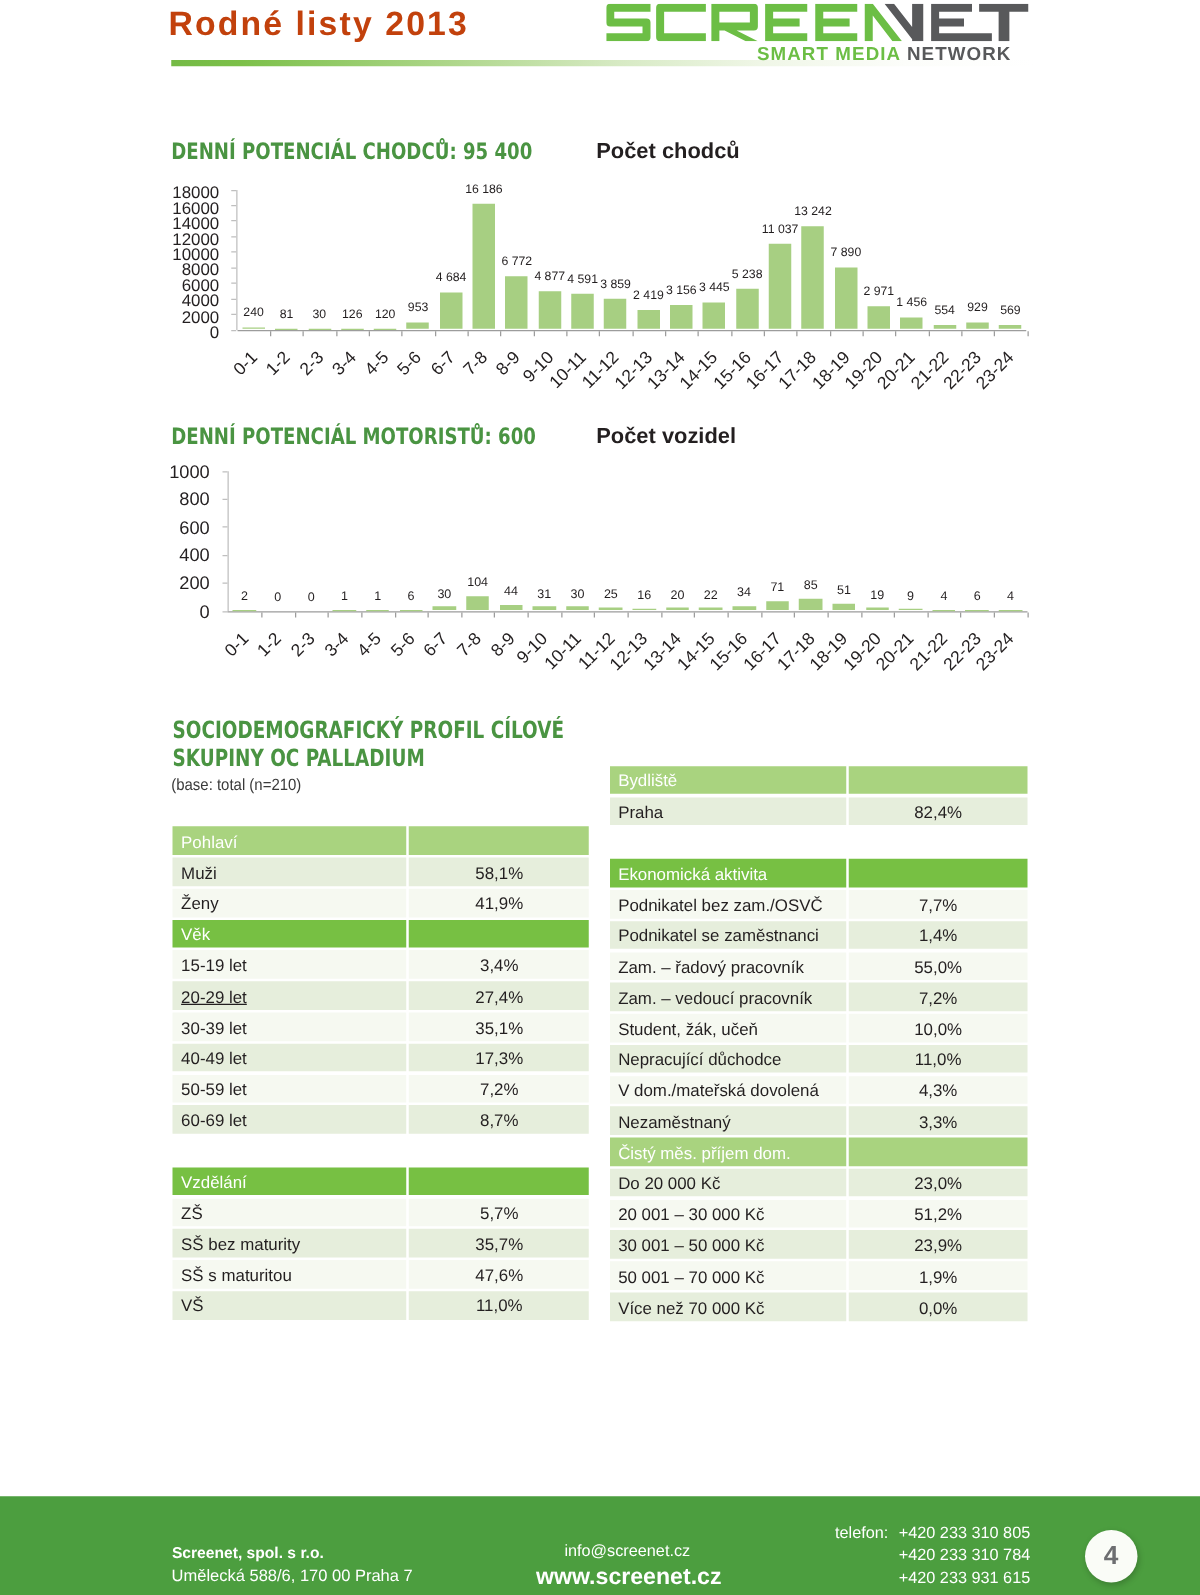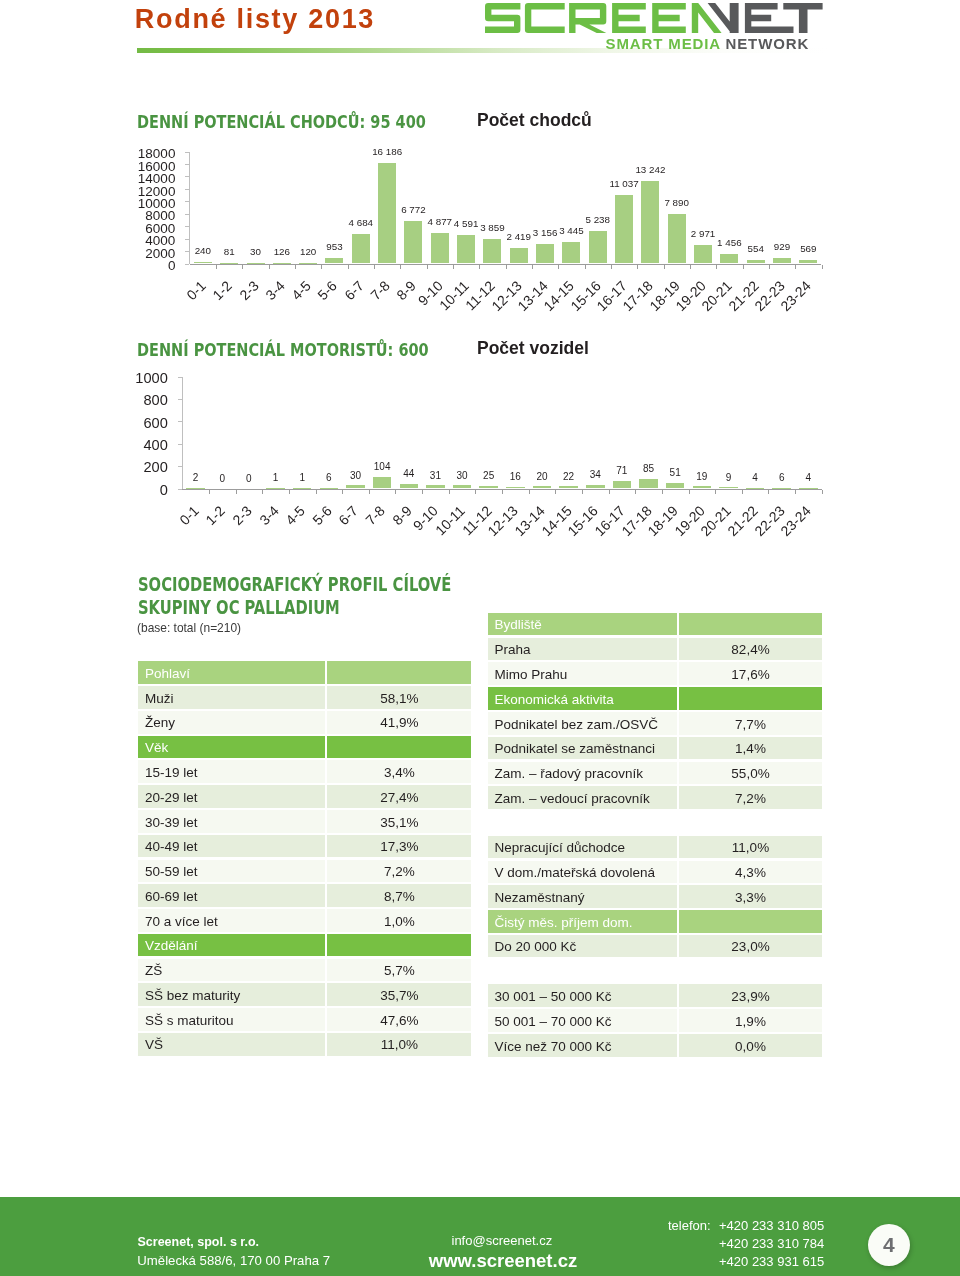--- a/index.html
+++ b/index.html
@@ -324,21 +324,21 @@
       </div>
       <div class="trow" style="top:99.08px;height:22.6px;width:333px;">
         <div class="cellA" style="width:187.1px;background:#F6F9F1;"></div>
         <div class="cellB" style="left:189.0px;width:144.0px;background:#F6F9F1;"></div>
         <div class="lbl" style="width:187.1px;">15-19 let</div>
         <div class="val" style="left:189.0px;width:144.0px;">3,4%</div>
       </div>
       <div class="trow" style="top:123.85px;height:22.6px;width:333px;">
         <div class="cellA" style="width:187.1px;background:#E6EEDC;"></div>
         <div class="cellB" style="left:189.0px;width:144.0px;background:#E6EEDC;"></div>
-        <div class="lbl" style="width:221px;">20-29 let</div>
+        <div class="lbl" style="width:221px;text-decoration:underline;">20-29 let</div>
         <div class="val" style="left:189.0px;width:144.0px;">27,4%</div>
       </div>
       <div class="trow" style="top:148.62px;height:22.6px;width:333px;">
         <div class="cellA" style="width:187.1px;background:#F6F9F1;"></div>
         <div class="cellB" style="left:189.0px;width:144.0px;background:#F6F9F1;"></div>
         <div class="lbl" style="width:187.1px;">30-39 let</div>
         <div class="val" style="left:189.0px;width:144.0px;">35,1%</div>
       </div>
       <div class="trow" style="top:173.39px;height:22.6px;width:333px;">
         <div class="cellA" style="width:187.1px;background:#E6EEDC;"></div>
@@ -350,26 +350,20 @@
         <div class="cellA" style="width:187.1px;background:#F6F9F1;"></div>
         <div class="cellB" style="left:189.0px;width:144.0px;background:#F6F9F1;"></div>
         <div class="lbl" style="width:187.1px;">50-59 let</div>
         <div class="val" style="left:189.0px;width:144.0px;">7,2%</div>
       </div>
       <div class="trow" style="top:222.93px;height:22.6px;width:333px;">
         <div class="cellA" style="width:187.1px;background:#E6EEDC;"></div>
         <div class="cellB" style="left:189.0px;width:144.0px;background:#E6EEDC;"></div>
         <div class="lbl" style="width:187.1px;">60-69 let</div>
         <div class="val" style="left:189.0px;width:144.0px;">8,7%</div>
-      </div>
-      <div class="trow" style="top:247.70px;height:22.6px;width:333px;">
-        <div class="cellA" style="width:187.1px;background:#F6F9F1;"></div>
-        <div class="cellB" style="left:189.0px;width:144.0px;background:#F6F9F1;"></div>
-        <div class="lbl" style="width:187.1px;">70 a více let</div>
-        <div class="val" style="left:189.0px;width:144.0px;">1,0%</div>
       </div>
       <div class="trow hdr" style="top:272.47px;height:22.6px;width:333px;">
         <div class="cellA" style="width:187.1px;background:#77C043;"></div>
         <div class="cellB" style="left:189.0px;width:144.0px;background:#77C043;"></div>
         <div class="lbl" style="width:187.1px;">Vzdělání</div>
         <div class="val" style="left:189.0px;width:144.0px;"></div>
       </div>
       <div class="trow" style="top:297.24px;height:22.6px;width:333px;">
         <div class="cellA" style="width:187.1px;background:#F6F9F1;"></div>
         <div class="cellB" style="left:189.0px;width:144.0px;background:#F6F9F1;"></div>
@@ -401,26 +395,20 @@
         <div class="cellB" style="left:191.0px;width:143.0px;background:#A9D37F;"></div>
         <div class="lbl" style="width:189.1px;">Bydliště</div>
         <div class="val" style="left:191.0px;width:143.0px;"></div>
       </div>
       <div class="trow" style="top:24.77px;height:22.6px;width:334px;">
         <div class="cellA" style="width:189.1px;background:#E6EEDC;"></div>
         <div class="cellB" style="left:191.0px;width:143.0px;background:#E6EEDC;"></div>
         <div class="lbl" style="width:189.1px;">Praha</div>
         <div class="val" style="left:191.0px;width:143.0px;">82,4%</div>
       </div>
-      <div class="trow" style="top:49.54px;height:22.6px;width:334px;">
-        <div class="cellA" style="width:189.1px;background:#F6F9F1;"></div>
-        <div class="cellB" style="left:191.0px;width:143.0px;background:#F6F9F1;"></div>
-        <div class="lbl" style="width:189.1px;">Mimo Prahu</div>
-        <div class="val" style="left:191.0px;width:143.0px;">17,6%</div>
-      </div>
       <div class="trow hdr" style="top:74.31px;height:22.6px;width:334px;">
         <div class="cellA" style="width:189.1px;background:#77C043;"></div>
         <div class="cellB" style="left:191.0px;width:143.0px;background:#77C043;"></div>
         <div class="lbl" style="width:189.1px;">Ekonomická aktivita</div>
         <div class="val" style="left:191.0px;width:143.0px;"></div>
       </div>
       <div class="trow" style="top:99.08px;height:22.6px;width:334px;">
         <div class="cellA" style="width:189.1px;background:#F6F9F1;"></div>
         <div class="cellB" style="left:191.0px;width:143.0px;background:#F6F9F1;"></div>
         <div class="lbl" style="width:189.1px;">Podnikatel bez zam./OSVČ</div>
@@ -437,20 +425,26 @@
         <div class="cellB" style="left:191.0px;width:143.0px;background:#F6F9F1;"></div>
         <div class="lbl" style="width:189.1px;">Zam. – řadový pracovník</div>
         <div class="val" style="left:191.0px;width:143.0px;">55,0%</div>
       </div>
       <div class="trow" style="top:173.39px;height:22.6px;width:334px;">
         <div class="cellA" style="width:189.1px;background:#E6EEDC;"></div>
         <div class="cellB" style="left:191.0px;width:143.0px;background:#E6EEDC;"></div>
         <div class="lbl" style="width:189.1px;">Zam. – vedoucí pracovník</div>
         <div class="val" style="left:191.0px;width:143.0px;">7,2%</div>
       </div>
+      <div class="trow" style="top:198.16px;height:22.6px;width:334px;">
+        <div class="cellA" style="width:189.1px;background:#F6F9F1;"></div>
+        <div class="cellB" style="left:191.0px;width:143.0px;background:#F6F9F1;"></div>
+        <div class="lbl" style="width:189.1px;">Student, žák, učeň</div>
+        <div class="val" style="left:191.0px;width:143.0px;">10,0%</div>
+      </div>
       <div class="trow" style="top:222.93px;height:22.6px;width:334px;">
         <div class="cellA" style="width:189.1px;background:#E6EEDC;"></div>
         <div class="cellB" style="left:191.0px;width:143.0px;background:#E6EEDC;"></div>
         <div class="lbl" style="width:189.1px;">Nepracující důchodce</div>
         <div class="val" style="left:191.0px;width:143.0px;">11,0%</div>
       </div>
       <div class="trow" style="top:247.70px;height:22.6px;width:334px;">
         <div class="cellA" style="width:189.1px;background:#F6F9F1;"></div>
         <div class="cellB" style="left:191.0px;width:143.0px;background:#F6F9F1;"></div>
         <div class="lbl" style="width:189.1px;">V dom./mateřská dovolená</div>
@@ -466,20 +460,26 @@
         <div class="cellA" style="width:189.1px;background:#A9D37F;"></div>
         <div class="cellB" style="left:191.0px;width:143.0px;background:#A9D37F;"></div>
         <div class="lbl" style="width:189.1px;">Čistý měs. příjem dom.</div>
         <div class="val" style="left:191.0px;width:143.0px;"></div>
       </div>
       <div class="trow" style="top:322.01px;height:22.6px;width:334px;">
         <div class="cellA" style="width:189.1px;background:#E6EEDC;"></div>
         <div class="cellB" style="left:191.0px;width:143.0px;background:#E6EEDC;"></div>
         <div class="lbl" style="width:189.1px;">Do 20 000 Kč</div>
         <div class="val" style="left:191.0px;width:143.0px;">23,0%</div>
+      </div>
+      <div class="trow" style="top:346.78px;height:22.6px;width:334px;">
+        <div class="cellA" style="width:189.1px;background:#F6F9F1;"></div>
+        <div class="cellB" style="left:191.0px;width:143.0px;background:#F6F9F1;"></div>
+        <div class="lbl" style="width:189.1px;">20 001 – 30 000 Kč</div>
+        <div class="val" style="left:191.0px;width:143.0px;">51,2%</div>
       </div>
       <div class="trow" style="top:371.55px;height:22.6px;width:334px;">
         <div class="cellA" style="width:189.1px;background:#E6EEDC;"></div>
         <div class="cellB" style="left:191.0px;width:143.0px;background:#E6EEDC;"></div>
         <div class="lbl" style="width:189.1px;">30 001 – 50 000 Kč</div>
         <div class="val" style="left:191.0px;width:143.0px;">23,9%</div>
       </div>
       <div class="trow" style="top:396.32px;height:22.6px;width:334px;">
         <div class="cellA" style="width:189.1px;background:#F6F9F1;"></div>
         <div class="cellB" style="left:191.0px;width:143.0px;background:#F6F9F1;"></div>

